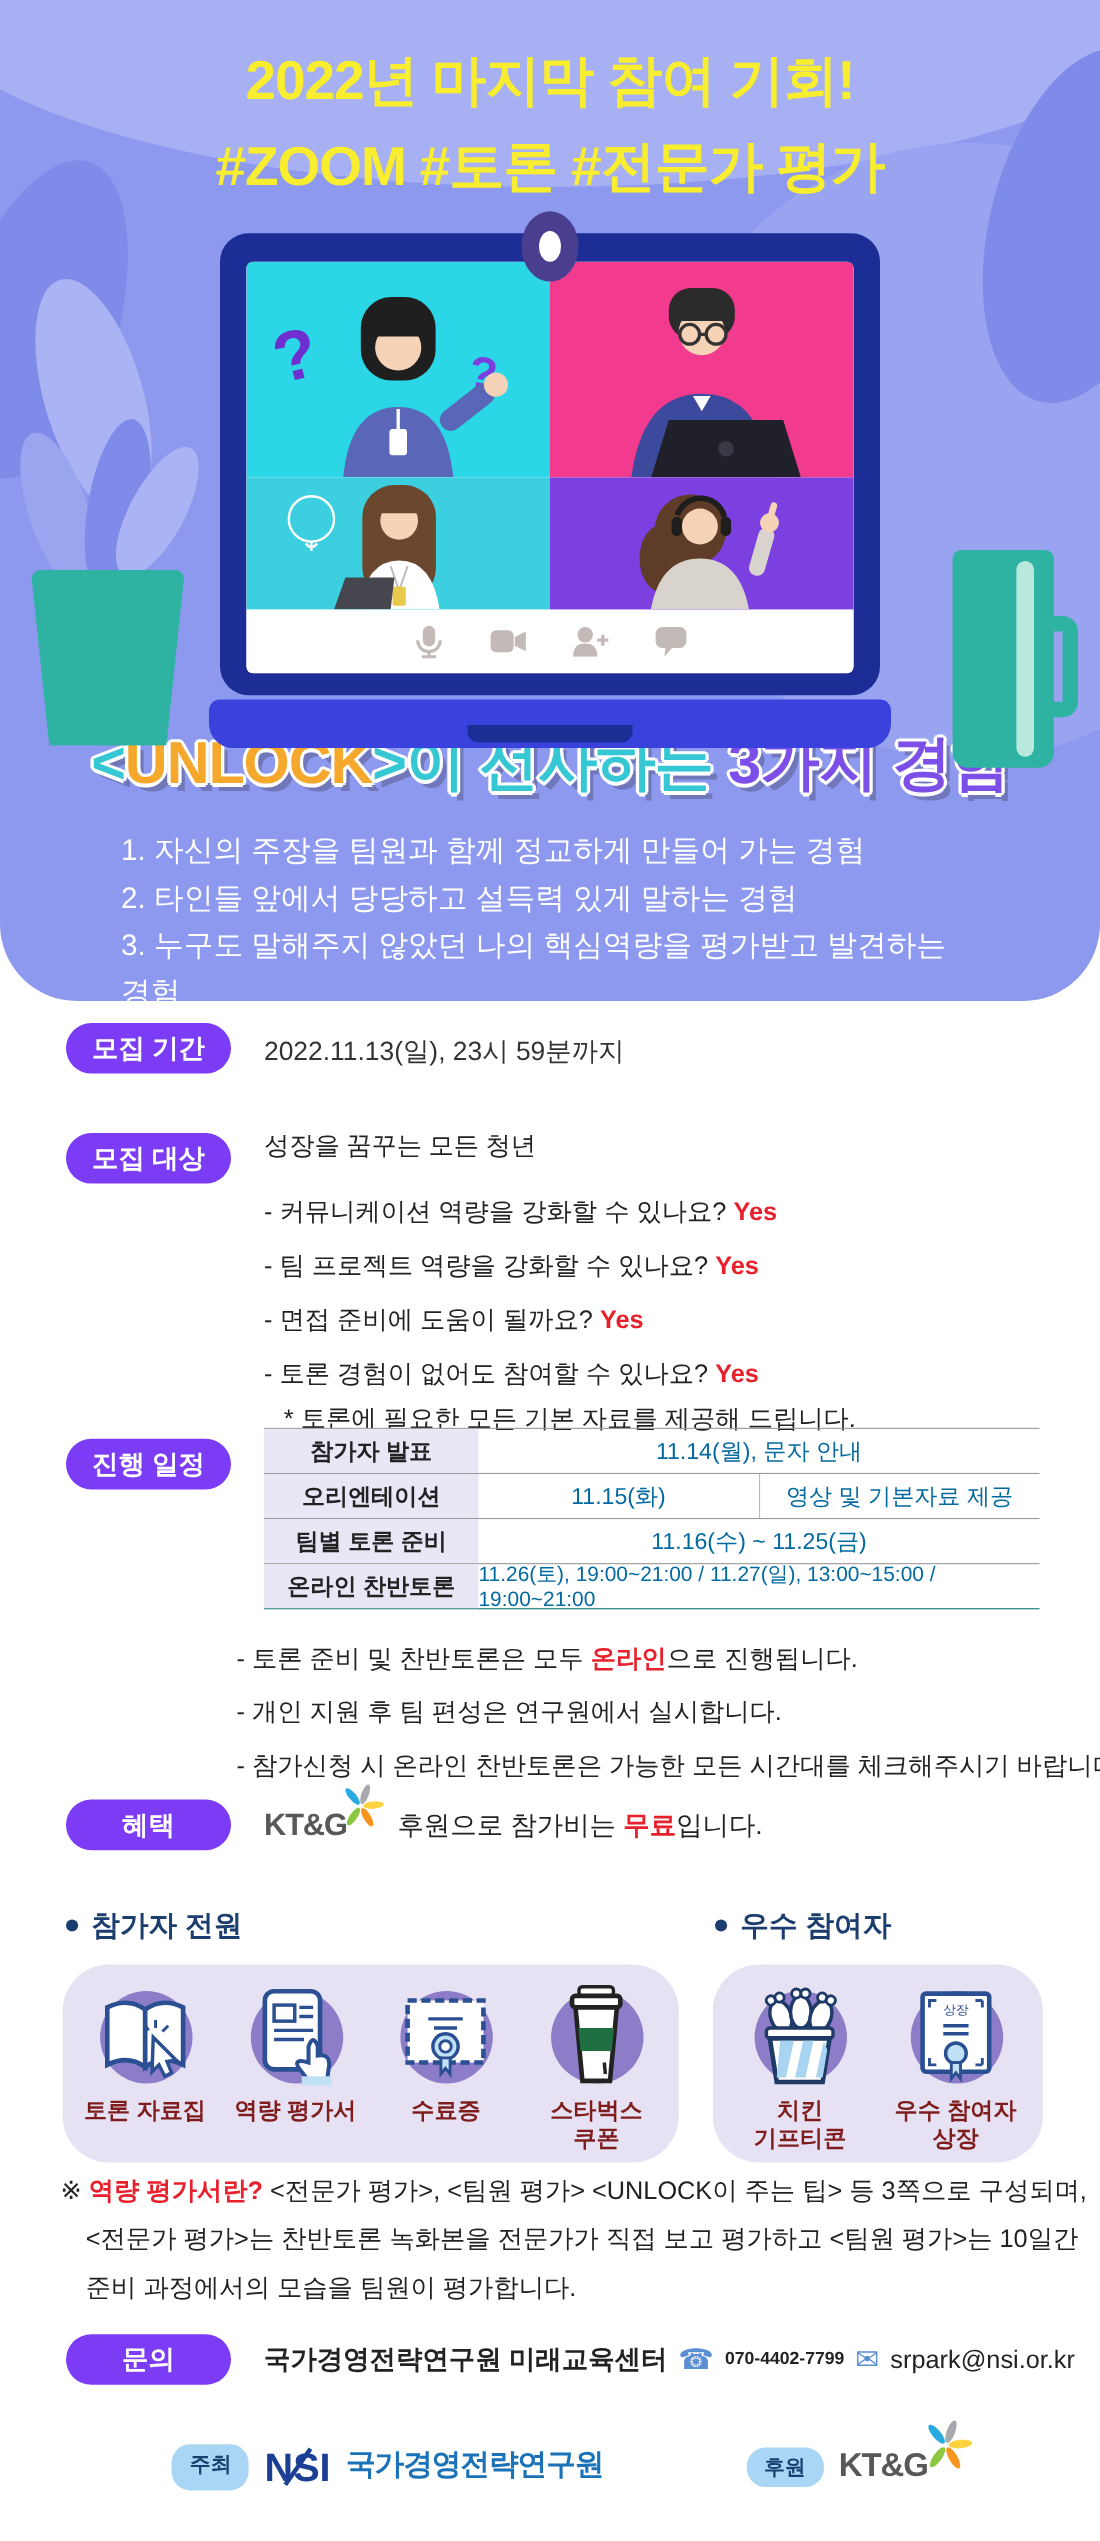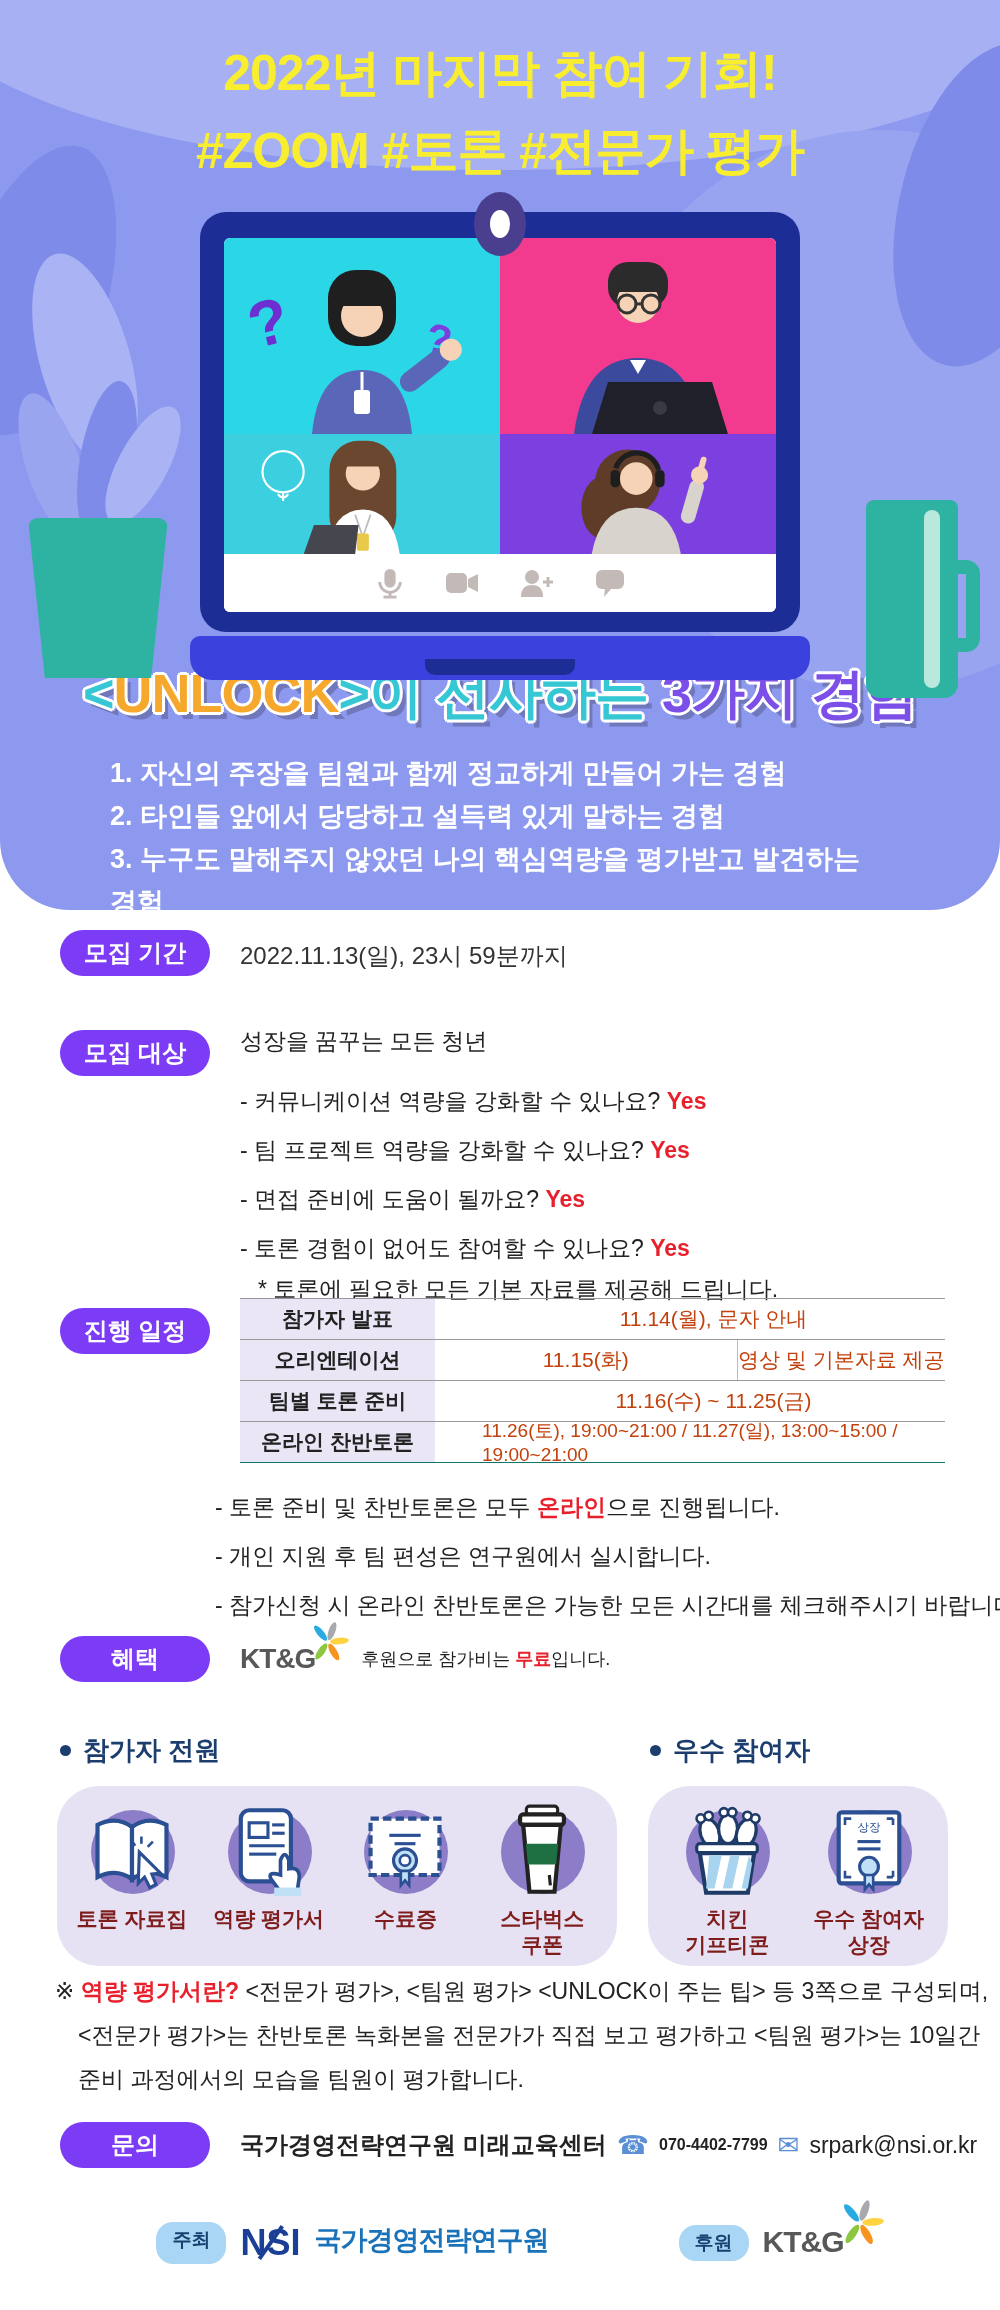--- a/index.html
+++ b/index.html
@@ -57,43 +57,43 @@
   
   .unlock-line{position:absolute;top:658px;width:100%;text-align:center;font-size:54px;font-weight:800;
     letter-spacing:-1px;
     text-shadow:3px 0 0 #fff,-3px 0 0 #fff,0 3px 0 #fff,0 -3px 0 #fff,
       2px 2px 0 #fff,-2px 2px 0 #fff,2px -2px 0 #fff,-2px -2px 0 #fff,6px 7px 0 rgba(70,70,110,.4);}
   .u-teal{color:#35c8d4;}
   .u-orange{color:#f6a82c;}
   .u-violet{color:#7b4fe8;}
 
   .exp-list{position:absolute;top:752px;left:50%;transform:translateX(-50%);width:780px;
-            color:#fff;font-size:27px;font-weight:700;line-height:43px;}
+            color:#fff;font-size:27px;font-weight:400;line-height:43px;}
 
   
   .pill{position:absolute;left:60px;width:150px;height:46px;background:#7c3bf5;border-radius:24px;
         color:#fff;font-size:24px;font-weight:700;display:flex;align-items:center;justify-content:center;}
   .val-text{position:absolute;left:240px;font-size:24px;color:#333;}
   .line{position:absolute;left:240px;font-size:23px;color:#222;white-space:nowrap;}
   .red{color:#e8202c;font-weight:700;}
 
   
   .sched{position:absolute;left:240px;top:1298px;width:705px;border-bottom:1px solid #0f766e;}
   .sched-row{display:flex;height:40px;border-top:1px solid #999;}
   .sched-name{width:195px;background:#eae6f5;display:flex;align-items:center;justify-content:center;
               font-size:21px;font-weight:700;color:#222;}
-  .sched-val{flex:1;display:flex;align-items:center;justify-content:center;font-size:21px;color:#c2410c;margin-left:47px;}
+  .sched-val{flex:1;display:flex;align-items:center;justify-content:center;font-size:21px;color:#0369a1;}
   .sched-val.divided{border-left:1px solid:#bbb;border-left:1px solid #bbb;}
   .sched-val.small{font-size:19px;}
 
   
   .kt-row{position:absolute;left:240px;top:1636px;height:46px;display:flex;align-items:center;}
   .ktg-logo{position:relative;font-size:28px;font-weight:800;color:#57585a;letter-spacing:-1px;}
   .ktg-logo .pinwheel{position:absolute;top:-22px;right:-34px;}
-  .kt-text{margin-left:46px;font-size:18px;color:#222;}
+  .kt-text{margin-left:46px;font-size:24px;color:#222;}
 
   .col-heading{position:absolute;top:1733px;font-size:26px;font-weight:700;color:#1c3e6e;display:flex;align-items:center;}
   .dot{display:inline-block;width:11px;height:11px;border-radius:50%;background:#1c3e6e;margin-right:12px;}
   .benefit-box{position:absolute;top:1786px;height:180px;background:#e6e2f4;border-radius:42px;
                display:flex;justify-content:space-evenly;align-items:flex-start;padding-top:18px;box-sizing:border-box;}
   .benefit-item{display:flex;flex-direction:column;align-items:center;width:124px;}
   .icon-wrap{position:relative;width:94px;height:94px;}
   .icon-circle{position:absolute;left:6px;top:6px;width:84px;height:84px;border-radius:50%;background:#8d7cc7;}
   .icon-wrap svg{position:absolute;left:0;top:0;}
   .benefit-label{margin-top:8px;font-size:21px;font-weight:600;color:#7f1d1d;text-align:center;

